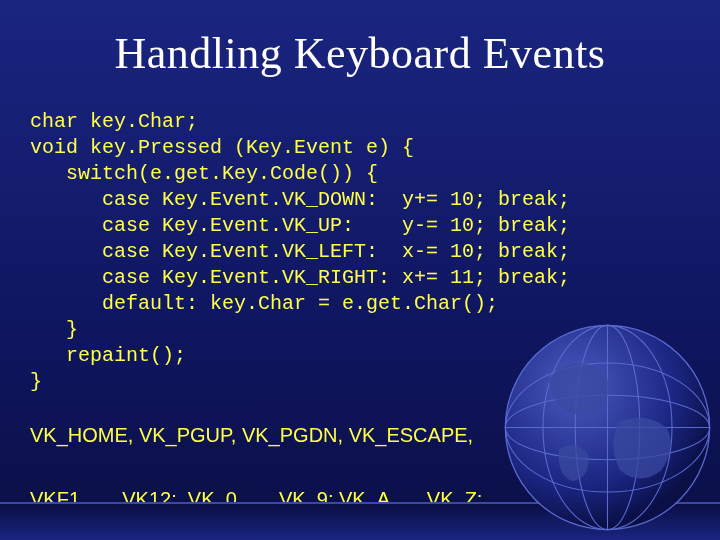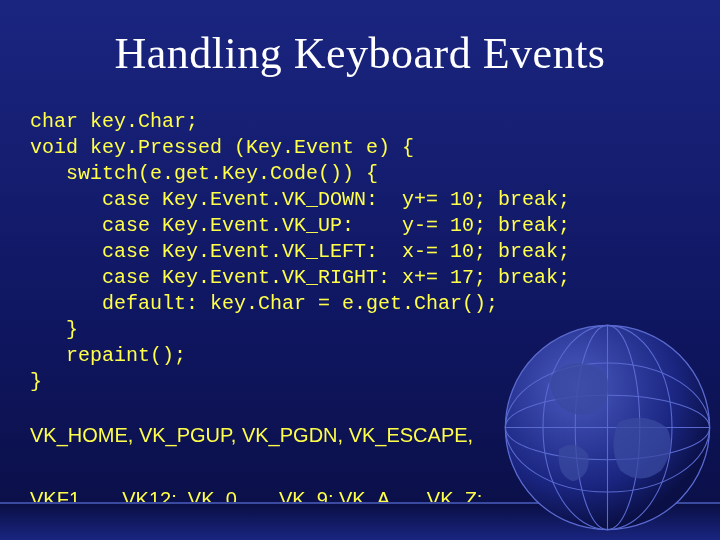--- a/index.html
+++ b/index.html
@@ -67,21 +67,21 @@
 <div class="slide">
 
   <h1 class="title">Handling Keyboard Events</h1>
 
   <div class="code">char key.Char;
 void key.Pressed (Key.Event e) {
    switch(e.get.Key.Code()) {
       case Key.Event.VK_DOWN:  y+= 10; break;
       case Key.Event.VK_UP:    y-= 10; break;
       case Key.Event.VK_LEFT:  x-= 10; break;
-      case Key.Event.VK_RIGHT: x+= 17; break;
+      case Key.Event.VK_RIGHT: x+= 11; break;
       default: key.Char = e.get.Char();
    }
    repaint();
 }</div>
 
   <div class="constants">VK_HOME, VK_PGUP, VK_PGDN, VK_ESCAPE,
 
 VKF1, …, VK12;  VK_0, …, VK_9; VK_A, … VK_Z; ...</div>
 
   <div class="footer-band"></div>

